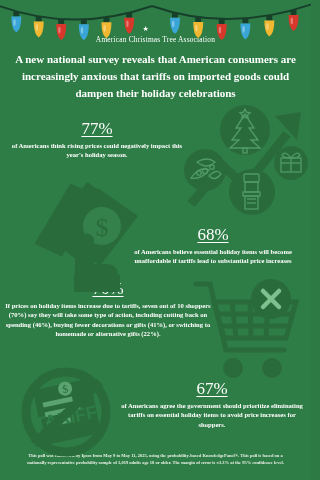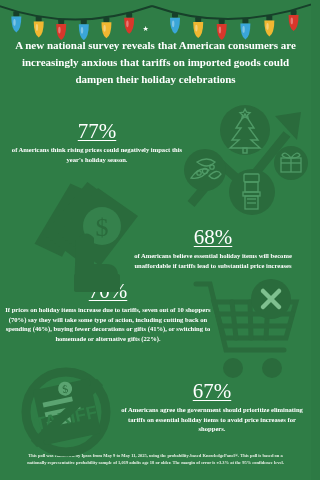--- a/index.html
+++ b/index.html
@@ -36,21 +36,21 @@
     letter-spacing:.2px; color:#ffffff;
   }
   .deck {
     text-align:center; font-size:11px; line-height:1.55;
     margin-top:7px; padding:0 14px; font-weight:bold;
     color:#ffffff;
   }
 
   .stat-block { position:absolute; text-align:center; }
   .pct {
-    font-size:21px; line-height:1.05; font-weight:400;
+    font-size:17px; line-height:1.05; font-weight:400;
     text-decoration:underline; text-underline-offset:2px;
     text-decoration-thickness:1.2px; color:#ffffff;
   }
   .desc {
     font-size:6.6px; line-height:1.45; font-weight:bold;
     margin-top:3px; color:#ffffff;
   }
 
   
   #stat-77 { left:4px;   top:120px; width:186px; }
@@ -156,20 +156,21 @@
           <ellipse cx="291.8" cy="20.9" rx="1.2" ry="3.4" fill="#ffffff" opacity="0.35"></ellipse>
         </g>
       </g>
   </svg>
 </div>
 
 <div id="content">
 
   <div class="logo-wrap">
     <div class="logo-star">★</div>
+    <div class="assoc">American Christmas Tree Association</div>
     <div class="deck">A new national survey reveals that American consumers are increasingly anxious that tariffs on imported goods could dampen their holiday celebrations</div>
   </div>
 
   <div class="art" id="art-icons">
     <svg width="128" height="118" viewBox="0 0 128 118">
 
       <g stroke="#2a6b3c" stroke-width="9" fill="none" stroke-linejoin="miter">
         <path d="M8 104 L40 66 L62 86 L104 34"></path>
       </g>
       <path d="M92 16 L118 12 L114 40 Z" fill="#2a6b3c"></path>

